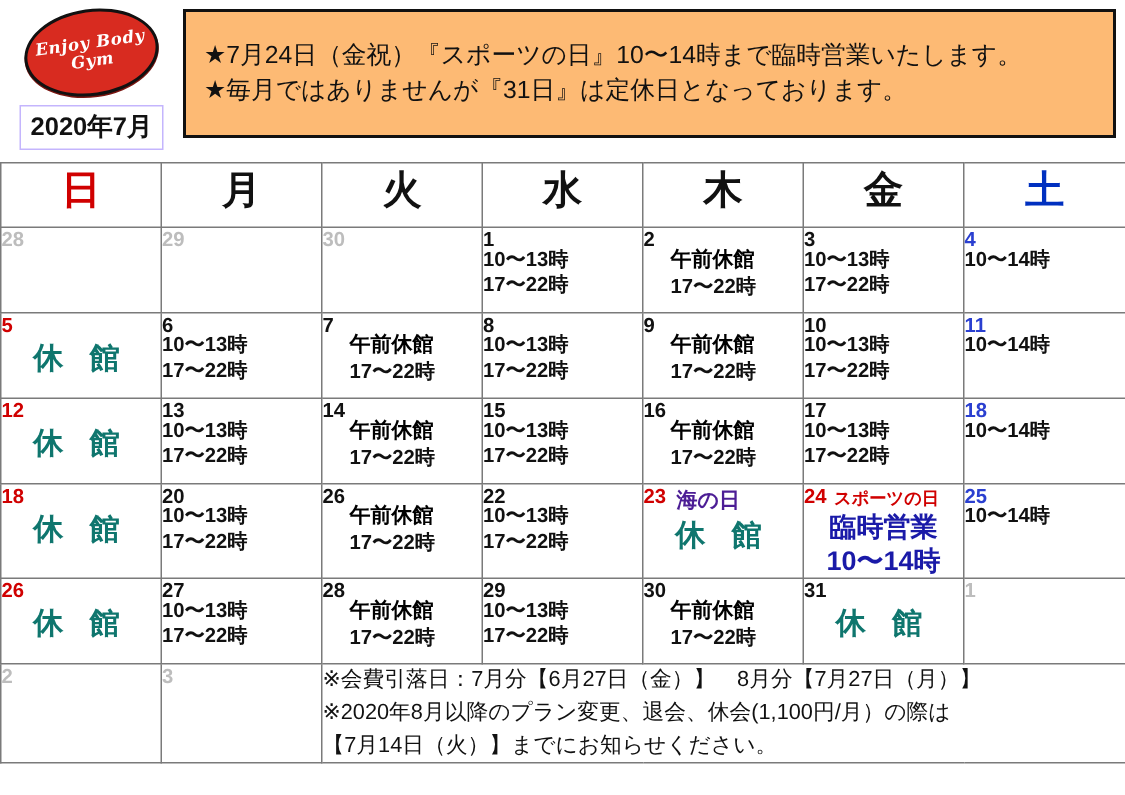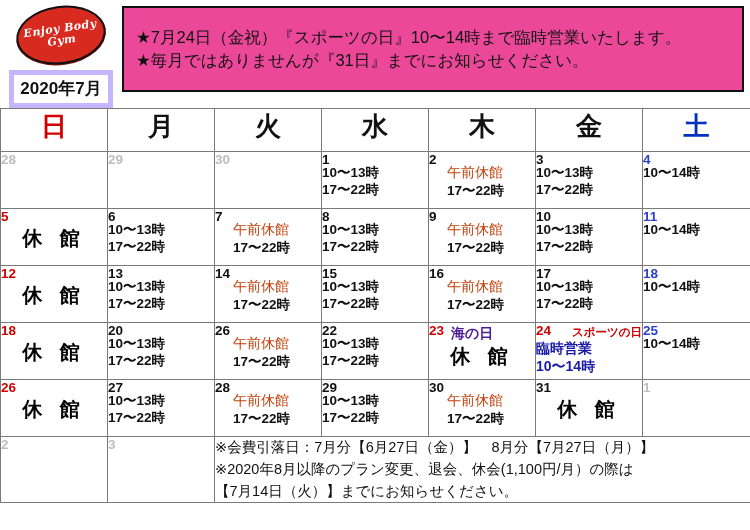--- a/index.html
+++ b/index.html
@@ -26,28 +26,28 @@
     transform:rotate(-8deg);
     box-shadow:0 1px 0 #7a1510;
   }
   .logo-oval span{
     color:#ffffff;font-size:11px;font-weight:bold;
     font-family:"DejaVu Serif","Liberation Serif",serif;
     font-style:italic;letter-spacing:.5px;line-height:1.05;text-align:center;
   }
   .month-box{
     margin-top:6px;
-    border:5px solid #c4b5fd;
+    border:1px solid #c4b5fd;
     padding:2px 6px 3px 6px;
     font-size:17px;font-weight:bold;color:#111;
     background:#fff;
   }
   .notice{
     flex:1;margin:6px 6px 16px 0;
-    background:#ec4899;
+    background:#fdba74;
     border:2px solid #111;
     padding:6px 0 6px 12px;
     box-sizing:border-box;
     display:flex;flex-direction:column;justify-content:center;
   }
   .notice-line{
     font-size:16.5px;color:#111;line-height:1.42;white-space:nowrap;
   }
   .notice-line.indent{padding-left:20px;}
 
@@ -86,42 +86,42 @@
   .cell-body{
     padding-top:12px;
     text-align:left;
     font-size:13.5px;
     line-height:1.28;
     color:#111;
     font-weight:bold;
   }
   .cell-body.right{padding-left:18px;}
   .closed{
-    color:#000000;
+    color:#0f766e;
     font-size:20px;
     font-weight:bold;
     letter-spacing:6px;
     padding-top:16px;
     text-align:center;
   }
   .am-closed{
-    color:#c2410c;
-    font-weight:normal;
+    color:#000000;
+    font-weight:bold;
     font-size:14px;
   }
   .hol-name{
     color:#4c1d95;font-size:14px;font-weight:bold;
     padding-top:2px;padding-left:22px;text-align:left;
   }
   .hol-name2{
     color:#d00000;font-size:11.5px;font-weight:bold;
-    padding-top:2px;padding-left:20px;text-align:right;white-space:nowrap;
+    padding-top:2px;padding-left:20px;text-align:left;white-space:nowrap;
   }
   .sp-open{
-    color:#1a1aa8;font-size:14px;font-weight:bold;line-height:1.25;
+    color:#1a1aa8;font-size:18px;font-weight:bold;text-align:center;line-height:1.25;
   }
 
   
   .footer-cell{
     padding:5px 4px 4px 8px;
     text-align:left;
     margin-left:40px;
   }
   .f-line{
     font-size:14.5px;color:#111;line-height:1.5;white-space:nowrap;
@@ -136,21 +136,21 @@
   <div class="header">
     <div class="logo-box">
       <div class="logo-oval">
         <span>Enjoy Body Gym</span>
       </div>
       <div class="month-box">2020年7月</div>
     </div>
 
     <div class="notice">
       <div class="notice-line">★7月24日（金祝）『スポーツの日』10〜14時まで臨時営業いたします。</div>
-      <div class="notice-line">★毎月ではありませんが『31日』までにお知らせください。</div>
+      <div class="notice-line">★毎月ではありませんが『31日』は定休日となっております。</div>
     </div>
   </div>
 
   <table class="cal">
     <colgroup>
       <col style="width:107px">
         <col style="width:107px">
         <col style="width:107px">
       <col style="width:107px">
         <col style="width:107px">

